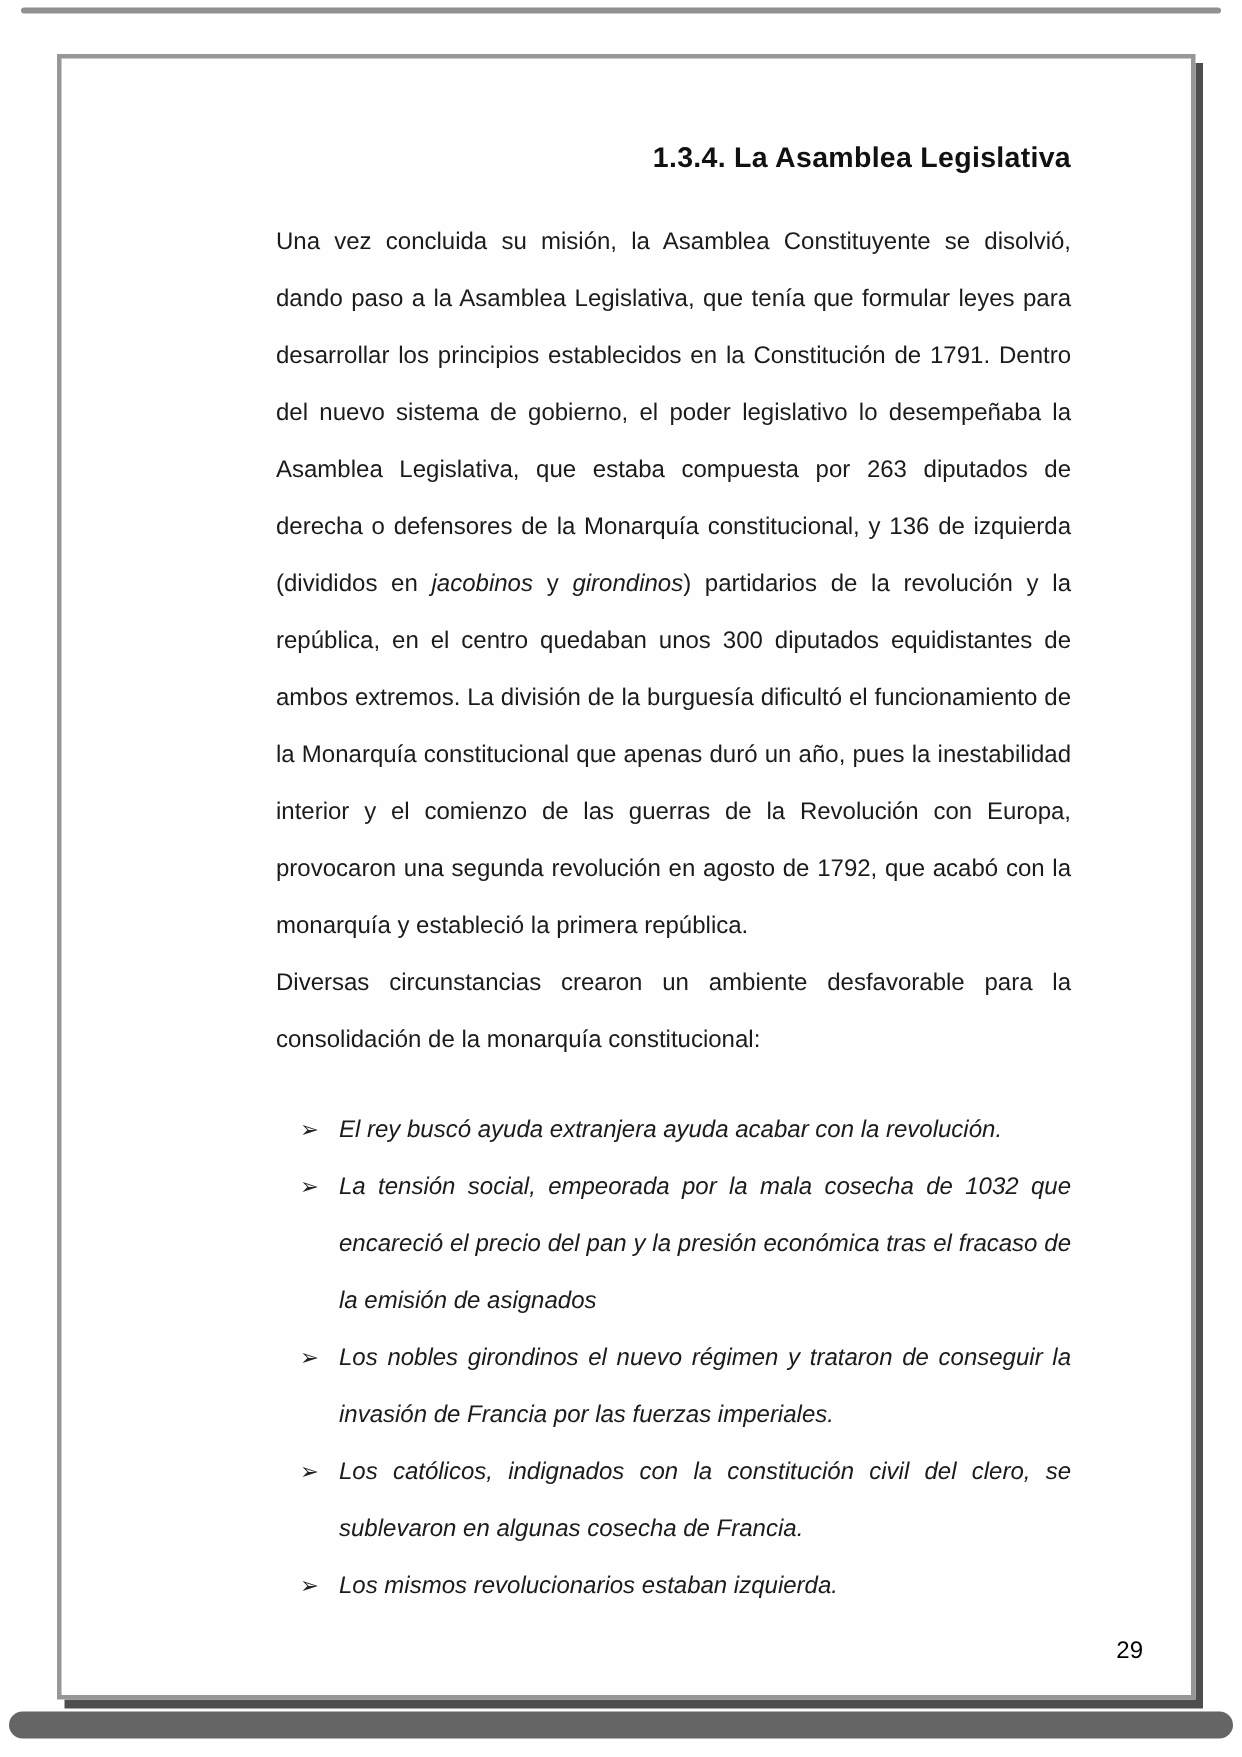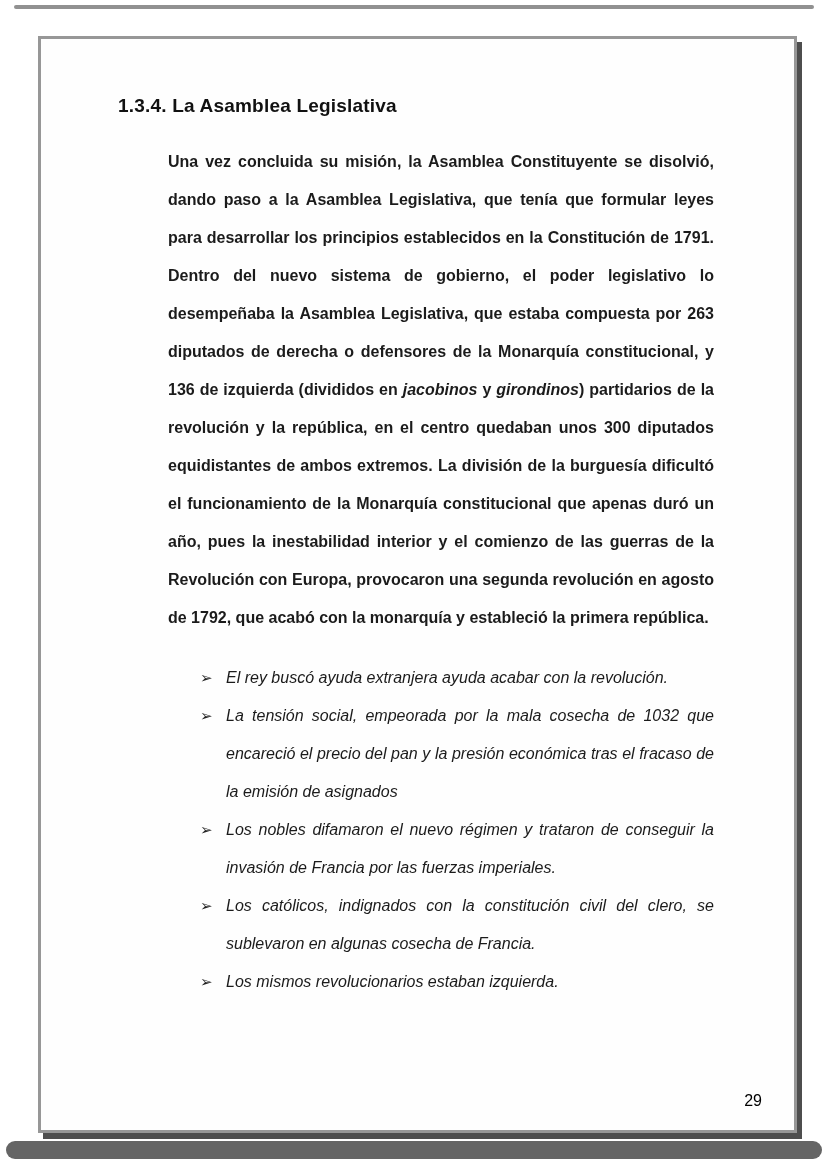--- a/index.html
+++ b/index.html
@@ -43,29 +43,29 @@
     left: 77px; top: 56px; right: 80px;
     color: #1b1b1b;
   }
 
   .heading {
     margin: 0;
     font-size: 19px;
     font-weight: bold;
     color: #111111;
     letter-spacing: 0.2px;
+    text-align: right;
   }
 
   .body-text {
-    margin: 26px 0 0 50px;
+    margin: 26px 0 0 66px;
     font-size: 16px;
     line-height: 38px;
     text-align: justify;
     color: #1b1b1b;
-    font-weight: bold;
   }
   .body-text.p2 { margin-top: 0; }
 
   .it { font-style: italic; }
 
   .list {
     list-style: none;
     margin: 22px 0 0 82px;
     padding: 0;
   }
@@ -100,33 +100,34 @@
 
 <div class="edge-top"></div>
 
 <div class="page">
   <div class="content">
 
     <h1 class="heading">1.3.4. La Asamblea Legislativa</h1>
 
     <p class="body-text"><span>Una vez concluida su misión, la Asamblea Constituyente se disolvió, dando paso a la Asamblea Legislativa, que tenía que formular leyes para desarrollar los principios establecidos en la Constitución de 1791. Dentro del nuevo sistema de gobierno, el poder legislativo lo desempeñaba la Asamblea Legislativa, que estaba compuesta por 263 diputados de derecha o defensores de la Monarquía constitucional, y 136 de izquierda (divididos en </span><span class="it">jacobinos</span><span> y </span><span class="it">girondinos</span><span>) partidarios de la revolución y la república, en el centro quedaban unos 300 diputados equidistantes de ambos extremos. La división de la burguesía dificultó el funcionamiento de la Monarquía constitucional que apenas duró un año, pues la inestabilidad interior y el comienzo de las guerras de la Revolución con Europa, provocaron una segunda revolución en agosto de 1792, que acabó con la monarquía y estableció la primera república.</span></p>
 
+    <p class="body-text p2">Diversas circunstancias crearon un ambiente desfavorable para la consolidación de la monarquía constitucional:</p>
 
     <ul class="list">
       <li class="list-item">
         <span class="bullet">➢</span>
         <span class="item-text">El rey buscó ayuda extranjera ayuda acabar con la revolución.</span>
       </li>
       <li class="list-item">
         <span class="bullet">➢</span>
         <span class="item-text">La tensión social, empeorada por la mala cosecha de 1032 que encareció el precio del pan y la presión económica tras el fracaso de la emisión de asignados</span>
       </li>
       <li class="list-item">
         <span class="bullet">➢</span>
-        <span class="item-text">Los nobles difamaron el nuevo régimen y trataron de conseguir la invasión de Francia por las fuerzas imperiales.</span>
+        <span class="item-text">Los nobles girondinos el nuevo régimen y trataron de conseguir la invasión de Francia por las fuerzas imperiales.</span>
       </li>
       <li class="list-item">
         <span class="bullet">➢</span>
         <span class="item-text">Los católicos, indignados con la constitución civil del clero, se sublevaron en algunas cosecha de Francia.</span>
       </li>
       <li class="list-item">
         <span class="bullet">➢</span>
         <span class="item-text">Los mismos revolucionarios estaban izquierda.</span>
       </li>
     </ul>

